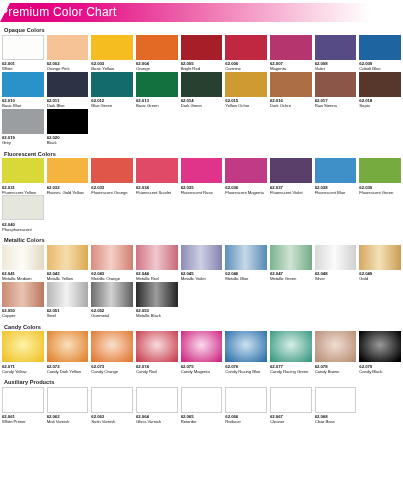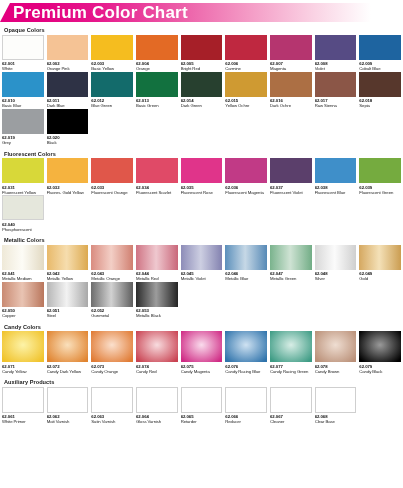--- a/index.html
+++ b/index.html
@@ -25,24 +25,23 @@
   .banner::before {
     content: "";
     position: absolute;
     left: 0; top: 0;
     width: 10px; height: 19px;
     background: #ffffff;
     clip-path: polygon(0 0, 100% 0, 0 100%);
   }
   .banner-title {
     position: relative;
-    margin-left: 13px;
     color: #ffffff;
-    font-size: 17px;
-    font-weight: bold;
+    font-size: 12px;
+    font-weight: normal;
     letter-spacing: .2px;
     line-height: 19px;
     white-space: nowrap;
   }
 
   
   .content { padding: 0 2px; }
   .section { margin-top: 5px; }
   .section-title {
     font-size: 5.6px;

